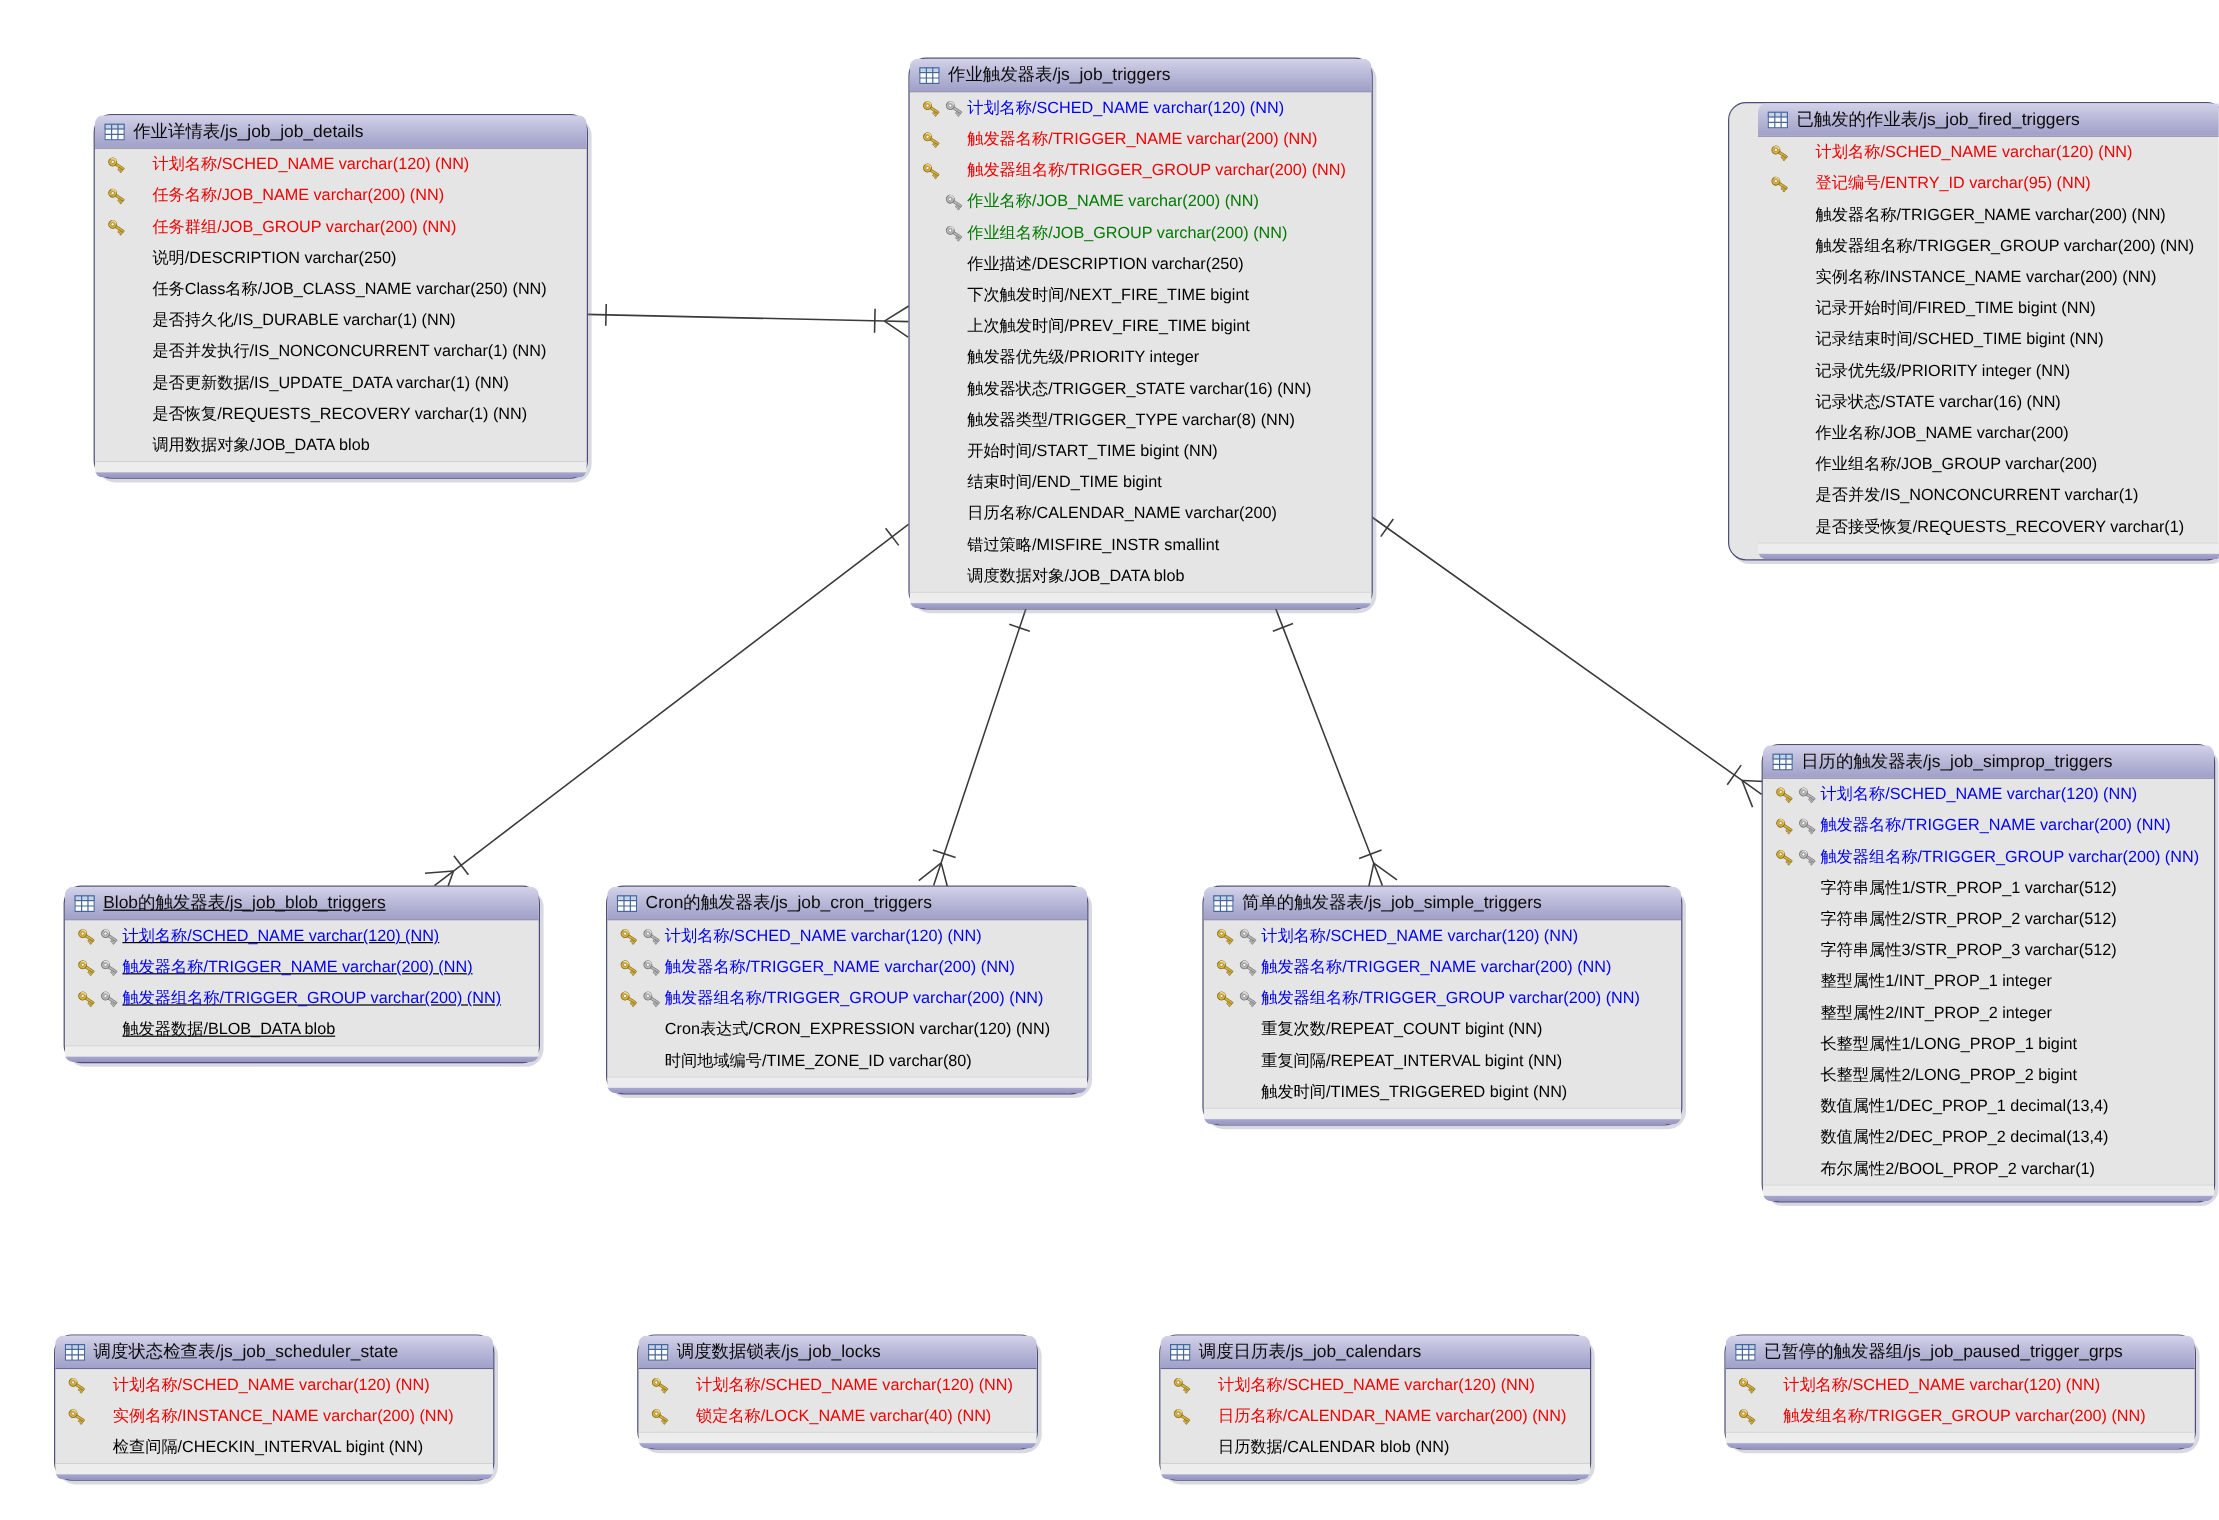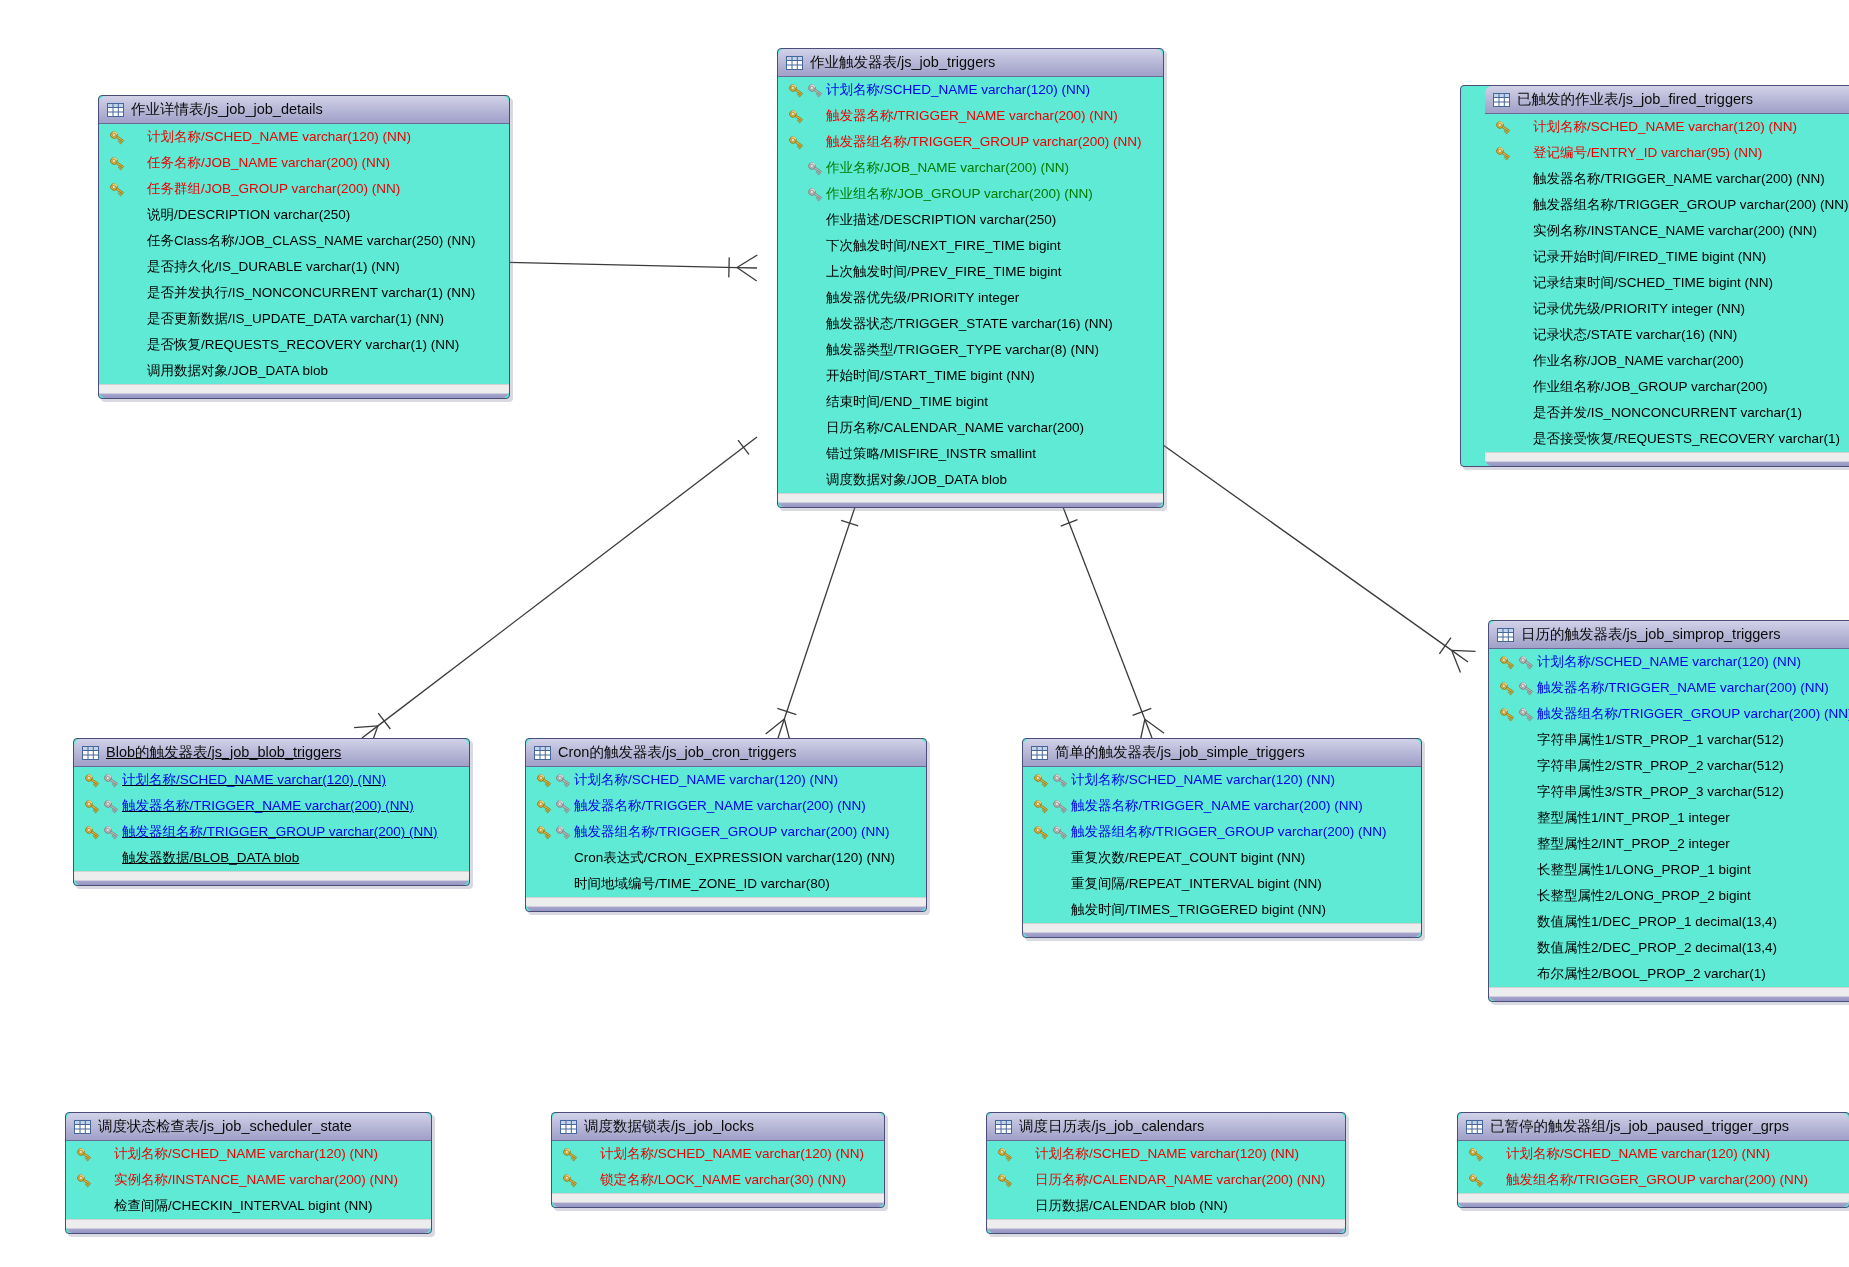--- a/index.html
+++ b/index.html
@@ -1,20 +1,20 @@
 <!DOCTYPE html>
 <html><head>
 <meta charset="utf-8">
 <style>
   html,body{margin:0;padding:0;background:#ffffff;}
   #canvas{position:relative;width:1849px;height:1267px;background:#ffffff;overflow:hidden;
           font-family:"Liberation Sans","DejaVu Sans",sans-serif;}
   #rel-layer{position:absolute;left:0;top:0;width:1849px;height:1267px;}
-  .etable{position:absolute;background:#5eead4;border:1.5px solid #4d4d7a;border-radius:4px;
-          box-shadow:3px 3px 0 rgba(130,130,155,.30);margin-left:20px;}
+  .etable{position:absolute;background:#e5e5e5;border:1.5px solid #4d4d7a;border-radius:15px;
+          box-shadow:3px 3px 0 rgba(130,130,155,.30);}
   .thead{height:27px;display:flex;align-items:center;gap:7px;padding-left:8px;
          background:linear-gradient(to bottom,#d2d2e9 0%,#b5b5d6 55%,#a0a0c9 100%);
          border-bottom:1px solid #6a6a96;border-radius:7px 7px 0 0;}
   .ttitle{font-size:14.5px;color:#0b0b0b;white-space:nowrap;}
   .trow{height:26px;display:flex;align-items:center;white-space:nowrap;}
   .kslot{width:19px;flex:0 0 19px;display:flex;align-items:center;justify-content:center;}
   .kslot:first-child{margin-left:8px;}
   .coltext{font-size:13.5px;margin-left:2px;}
   .tfoot{height:13px;border-top:1px solid #d2d2d2;border-radius:0 0 7px 7px;
          background:linear-gradient(to bottom,#ededed 0%,#ededed 62%,#a5a5cd 70%,#9595c2 100%);}
@@ -960,21 +960,21 @@
               <rect x="6.6" y="7.1" width="8.8" height="2" rx="0.6" fill="#d9b33c" stroke="#8a6d1a" stroke-width="0.6"></rect>
               <rect x="11.4" y="8.7" width="1.4" height="2.4" fill="#d9b33c" stroke="#8a6d1a" stroke-width="0.5"></rect>
               <rect x="13.7" y="8.7" width="1.3" height="3.1" fill="#d9b33c" stroke="#8a6d1a" stroke-width="0.5"></rect>
               <circle cx="4.3" cy="8" r="3.3" fill="#d9b33c" stroke="#8a6d1a" stroke-width="0.8"></circle>
               <circle cx="4.3" cy="8" r="1.3" fill="#ffffff" stroke="#8a6d1a" stroke-width="0.5"></circle>
               <path d="M2.2 6.2 A2.8 2.8 0 0 1 6 5.6" fill="none" stroke="#f3e09a" stroke-width="1" stroke-linecap="round"></path>
             </g>
           </svg>
         </span>
         <span class="kslot"></span>
-        <span class="coltext" style="color: rgb(238, 0, 0);">锁定名称/LOCK_NAME varchar(30) (NN)</span>
+        <span class="coltext" style="color: rgb(238, 0, 0);">锁定名称/LOCK_NAME varchar(40) (NN)</span>
       </div>
       <div class="tfoot"></div>
     </div>
     <div class="etable" style="left: 966px; top: 1112px; width: 358px;">
       <div class="thead">
         <svg width="17" height="14" viewBox="0 0 17 14">
           <rect x="0.5" y="0.5" width="16" height="13" fill="#ffffff" stroke="#46679c"></rect>
           <rect x="0.5" y="0.5" width="16" height="4" fill="#c3d3ea" stroke="#46679c"></rect>
           <line x1="6" y1="0.5" x2="6" y2="13.5" stroke="#46679c"></line>
           <line x1="11.3" y1="0.5" x2="11.3" y2="13.5" stroke="#46679c"></line>

